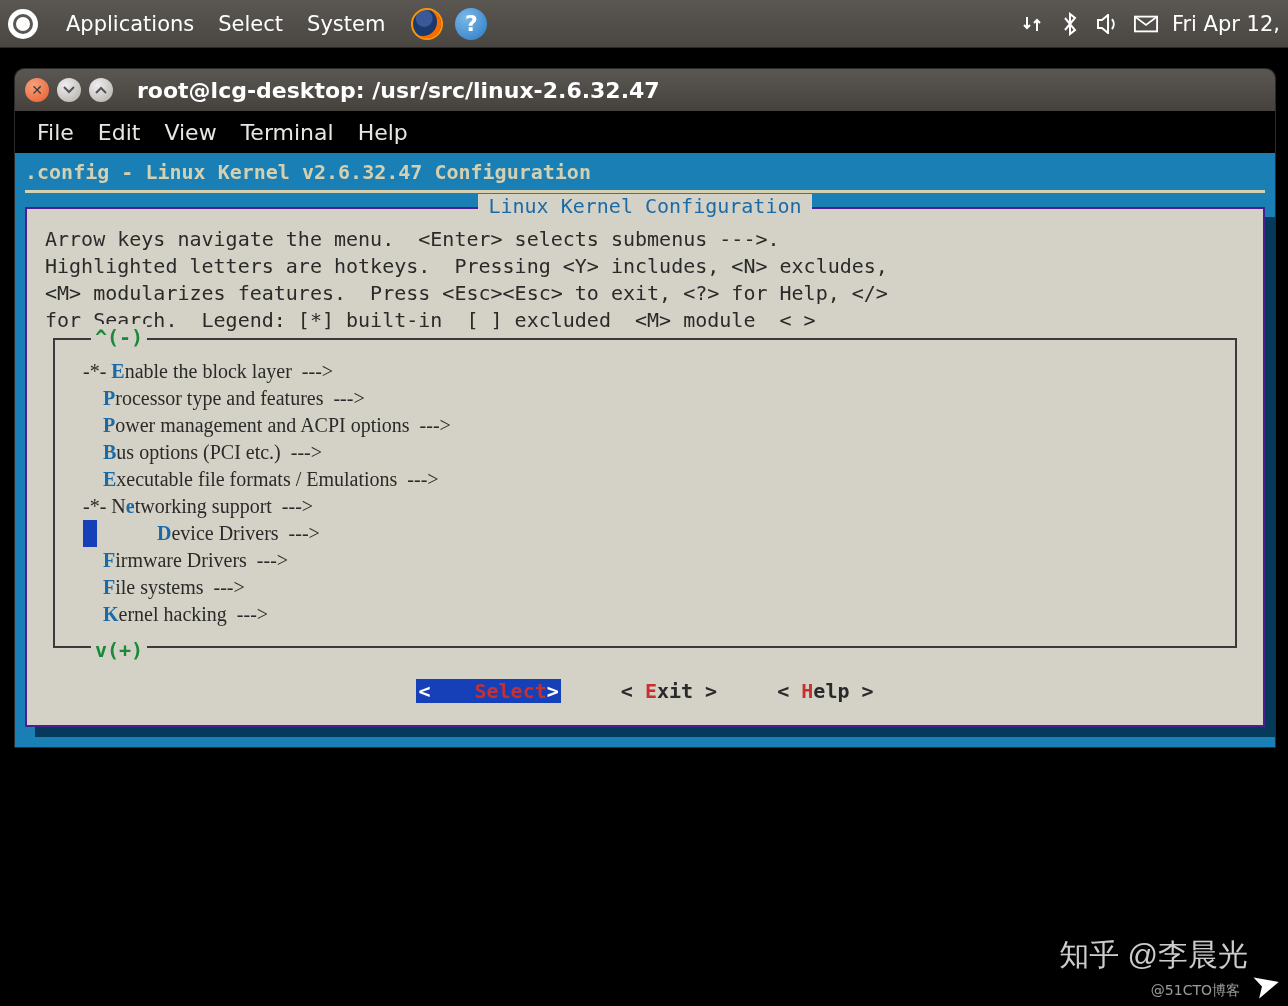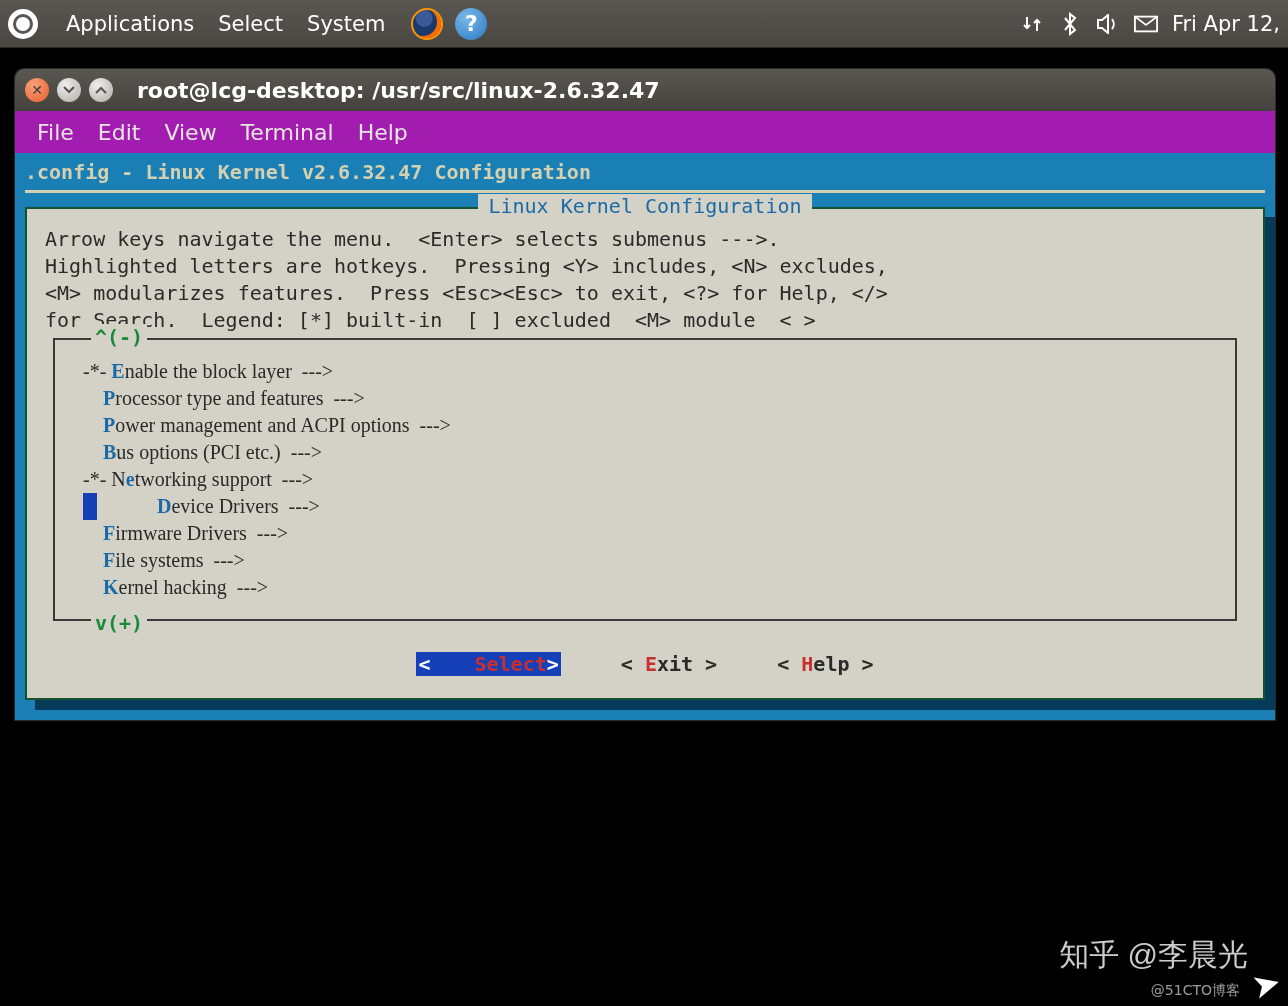--- a/index.html
+++ b/index.html
@@ -86,21 +86,21 @@
   font-size: 14px;
   color: #3a3a3a;
 }
 .win-close { background: radial-gradient(circle at 35% 30%, #f7a07a, #e85d2e); }
 .win-min { background: radial-gradient(circle at 35% 30%, #eee, #b0ada6); }
 .win-max { background: radial-gradient(circle at 35% 30%, #eee, #b0ada6); }
 .win-title { color: #fff; font-weight: bold; font-size: 22px; margin-left: 16px; }
 
 .menubar {
   height: 42px;
-  background: #a21caf;
+  background: #000000;
   display: flex;
   align-items: center;
   padding: 0 12px;
   gap: 4px;
   color: #e8e6e1;
   font-size: 22px;
 }
 .menubar span { padding: 4px 10px; cursor: pointer; }
 
 .terminal {
@@ -116,21 +116,21 @@
   font-weight: bold;
 }
 .config-hr {
   border: none;
   border-top: 3px solid #d4d0b0;
   margin: 0 10px 4px 10px;
 }
 .main-box-wrap { padding: 10px 10px 0 10px; position: relative; }
 .main-box {
   background: #d4d2c6;
-  border: 2px solid #14532d;
+  border: 2px solid #4c1d95;
   padding: 14px 18px 20px 18px;
   color: #2a2a2a;
   box-shadow: 10px 10px 0 #063a5a;
 }
 .box-title {
   color: #1a6aa8;
   text-align: center;
   margin-top: -30px;
   margin-bottom: 6px;
 }
@@ -302,20 +302,21 @@
 
         <div class="inner-frame">
           <div class="frame-top-line">
             <span class="frame-indicator-top">^(-)</span>
           </div>
           <div class="menu-list" id="menu-list">
               <div class="menu-item">-*- <span class="hotkey">E</span>nable the block layer  ---&gt;</div>
               <div class="menu-item">    <span class="hotkey">P</span>rocessor type and features  ---&gt;</div>
               <div class="menu-item">    <span class="hotkey">P</span>ower management and ACPI options  ---&gt;</div>
               <div class="menu-item">    <span class="hotkey">B</span>us options (PCI etc.)  ---&gt;</div>
+              <div class="menu-item">    <span class="hotkey">E</span>xecutable file formats / Emulations  ---&gt;</div>
               <div class="menu-item">-*- N<span class="hotkey">e</span>tworking support  ---&gt;</div>
               <div class="menu-item"><span class="sel-marker">&nbsp;</span><span class="sel-inner">    <span class="hotkey">D</span>evice Drivers  ---&gt;</span></div>
               <div class="menu-item">    <span class="hotkey">F</span>irmware Drivers  ---&gt;</div>
               <div class="menu-item">    <span class="hotkey">F</span>ile systems  ---&gt;</div>
               <div class="menu-item">    <span class="hotkey">K</span>ernel hacking  ---&gt;</div>
             </div>
           <div class="frame-bot-line">
             <span class="frame-indicator-bot">v(+)</span>
           </div>
         </div>

